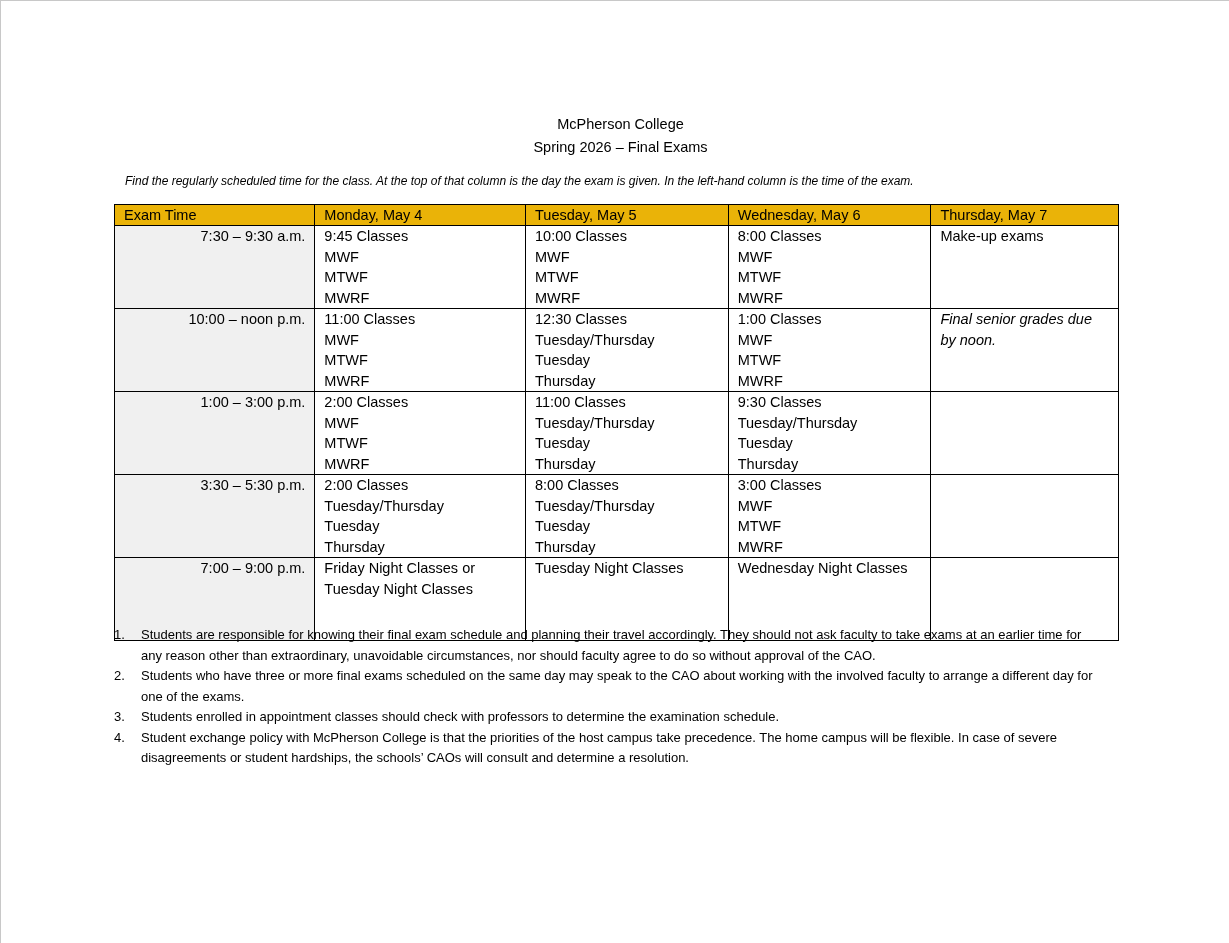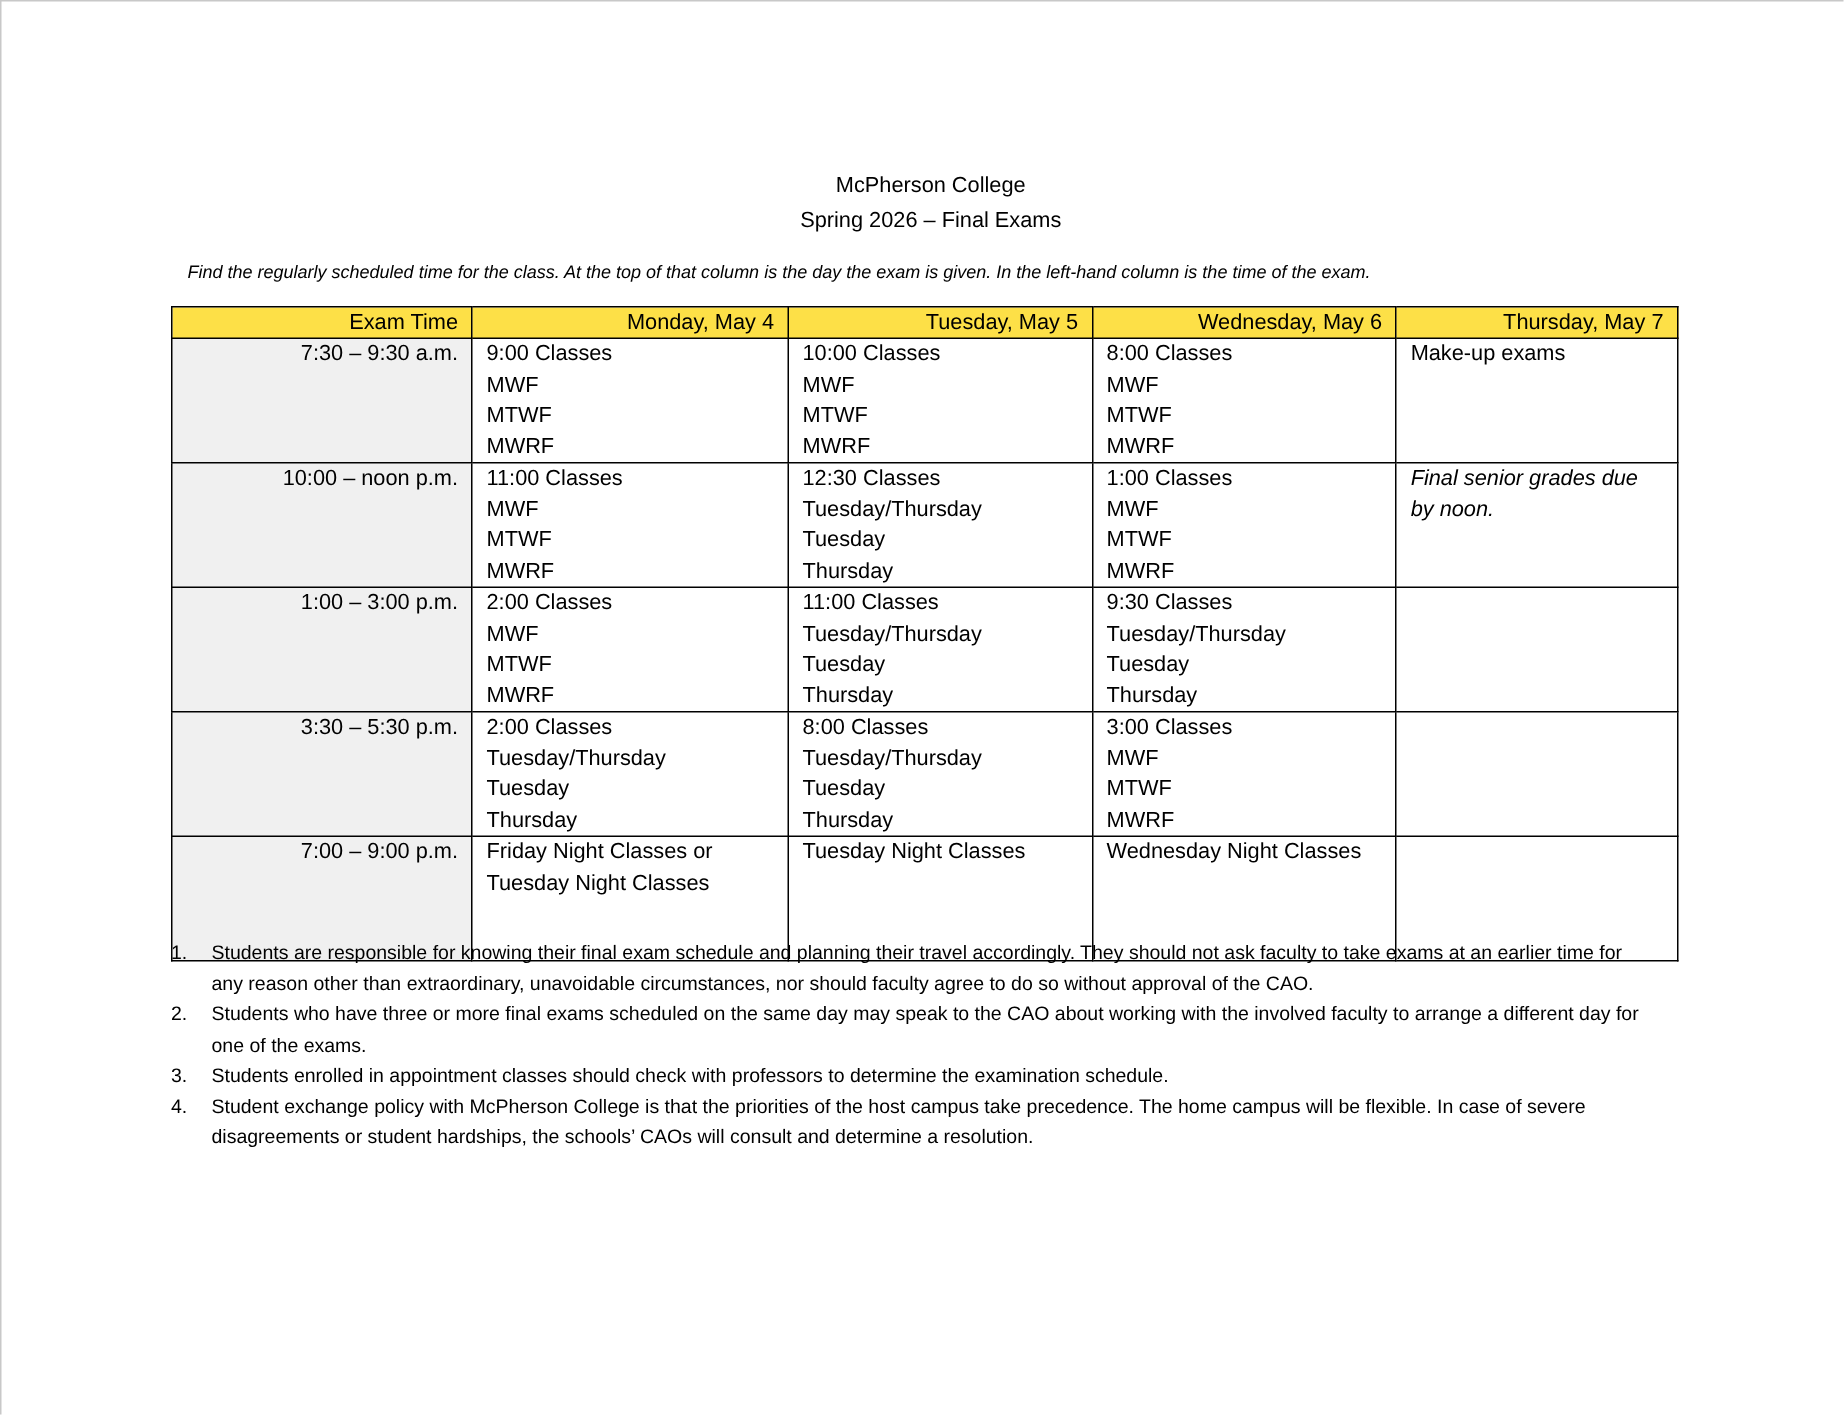--- a/index.html
+++ b/index.html
@@ -45,24 +45,23 @@
     }
     table.schedule td, table.schedule th {
       border: 1px solid #000;
       vertical-align: top;
       text-align: left;
       font-weight: normal;
       padding: 0 9px;
       line-height: 20.5px;
     }
     table.schedule th {
-      background: #fde047;
+      background: #eab308;
       height: 20px;
       line-height: 20px;
-      text-align: right;
     }
     table.schedule td.time {
       background: #f0f0f0;
       text-align: right;
     }
     .col0 { width: 182px; }
     .col1 { width: 192px; }
     .col2 { width: 184px; }
     .col3 { width: 184px; }
     .col4 { width: 169px; }
@@ -108,21 +107,21 @@
       <th class="col1">Monday, May 4</th>
       <th class="col2">Tuesday, May 5</th>
       <th class="col3">Wednesday, May 6</th>
       <th class="col4">Thursday, May 7</th>
     </tr>
   </thead>
   <tbody id="schedule-body">
       <tr class="row-0">
         <td class="time">7:30 – 9:30 a.m.</td>
         <td>
-          <span class="line">9:00 Classes</span>
+          <span class="line">9:45 Classes</span>
           <span class="line">MWF</span>
           <span class="line">MTWF</span>
           <span class="line">MWRF</span>
         </td>
         <td>
           <span class="line">10:00 Classes</span>
           <span class="line">MWF</span>
           <span class="line">MTWF</span>
           <span class="line">MWRF</span>
         </td>

